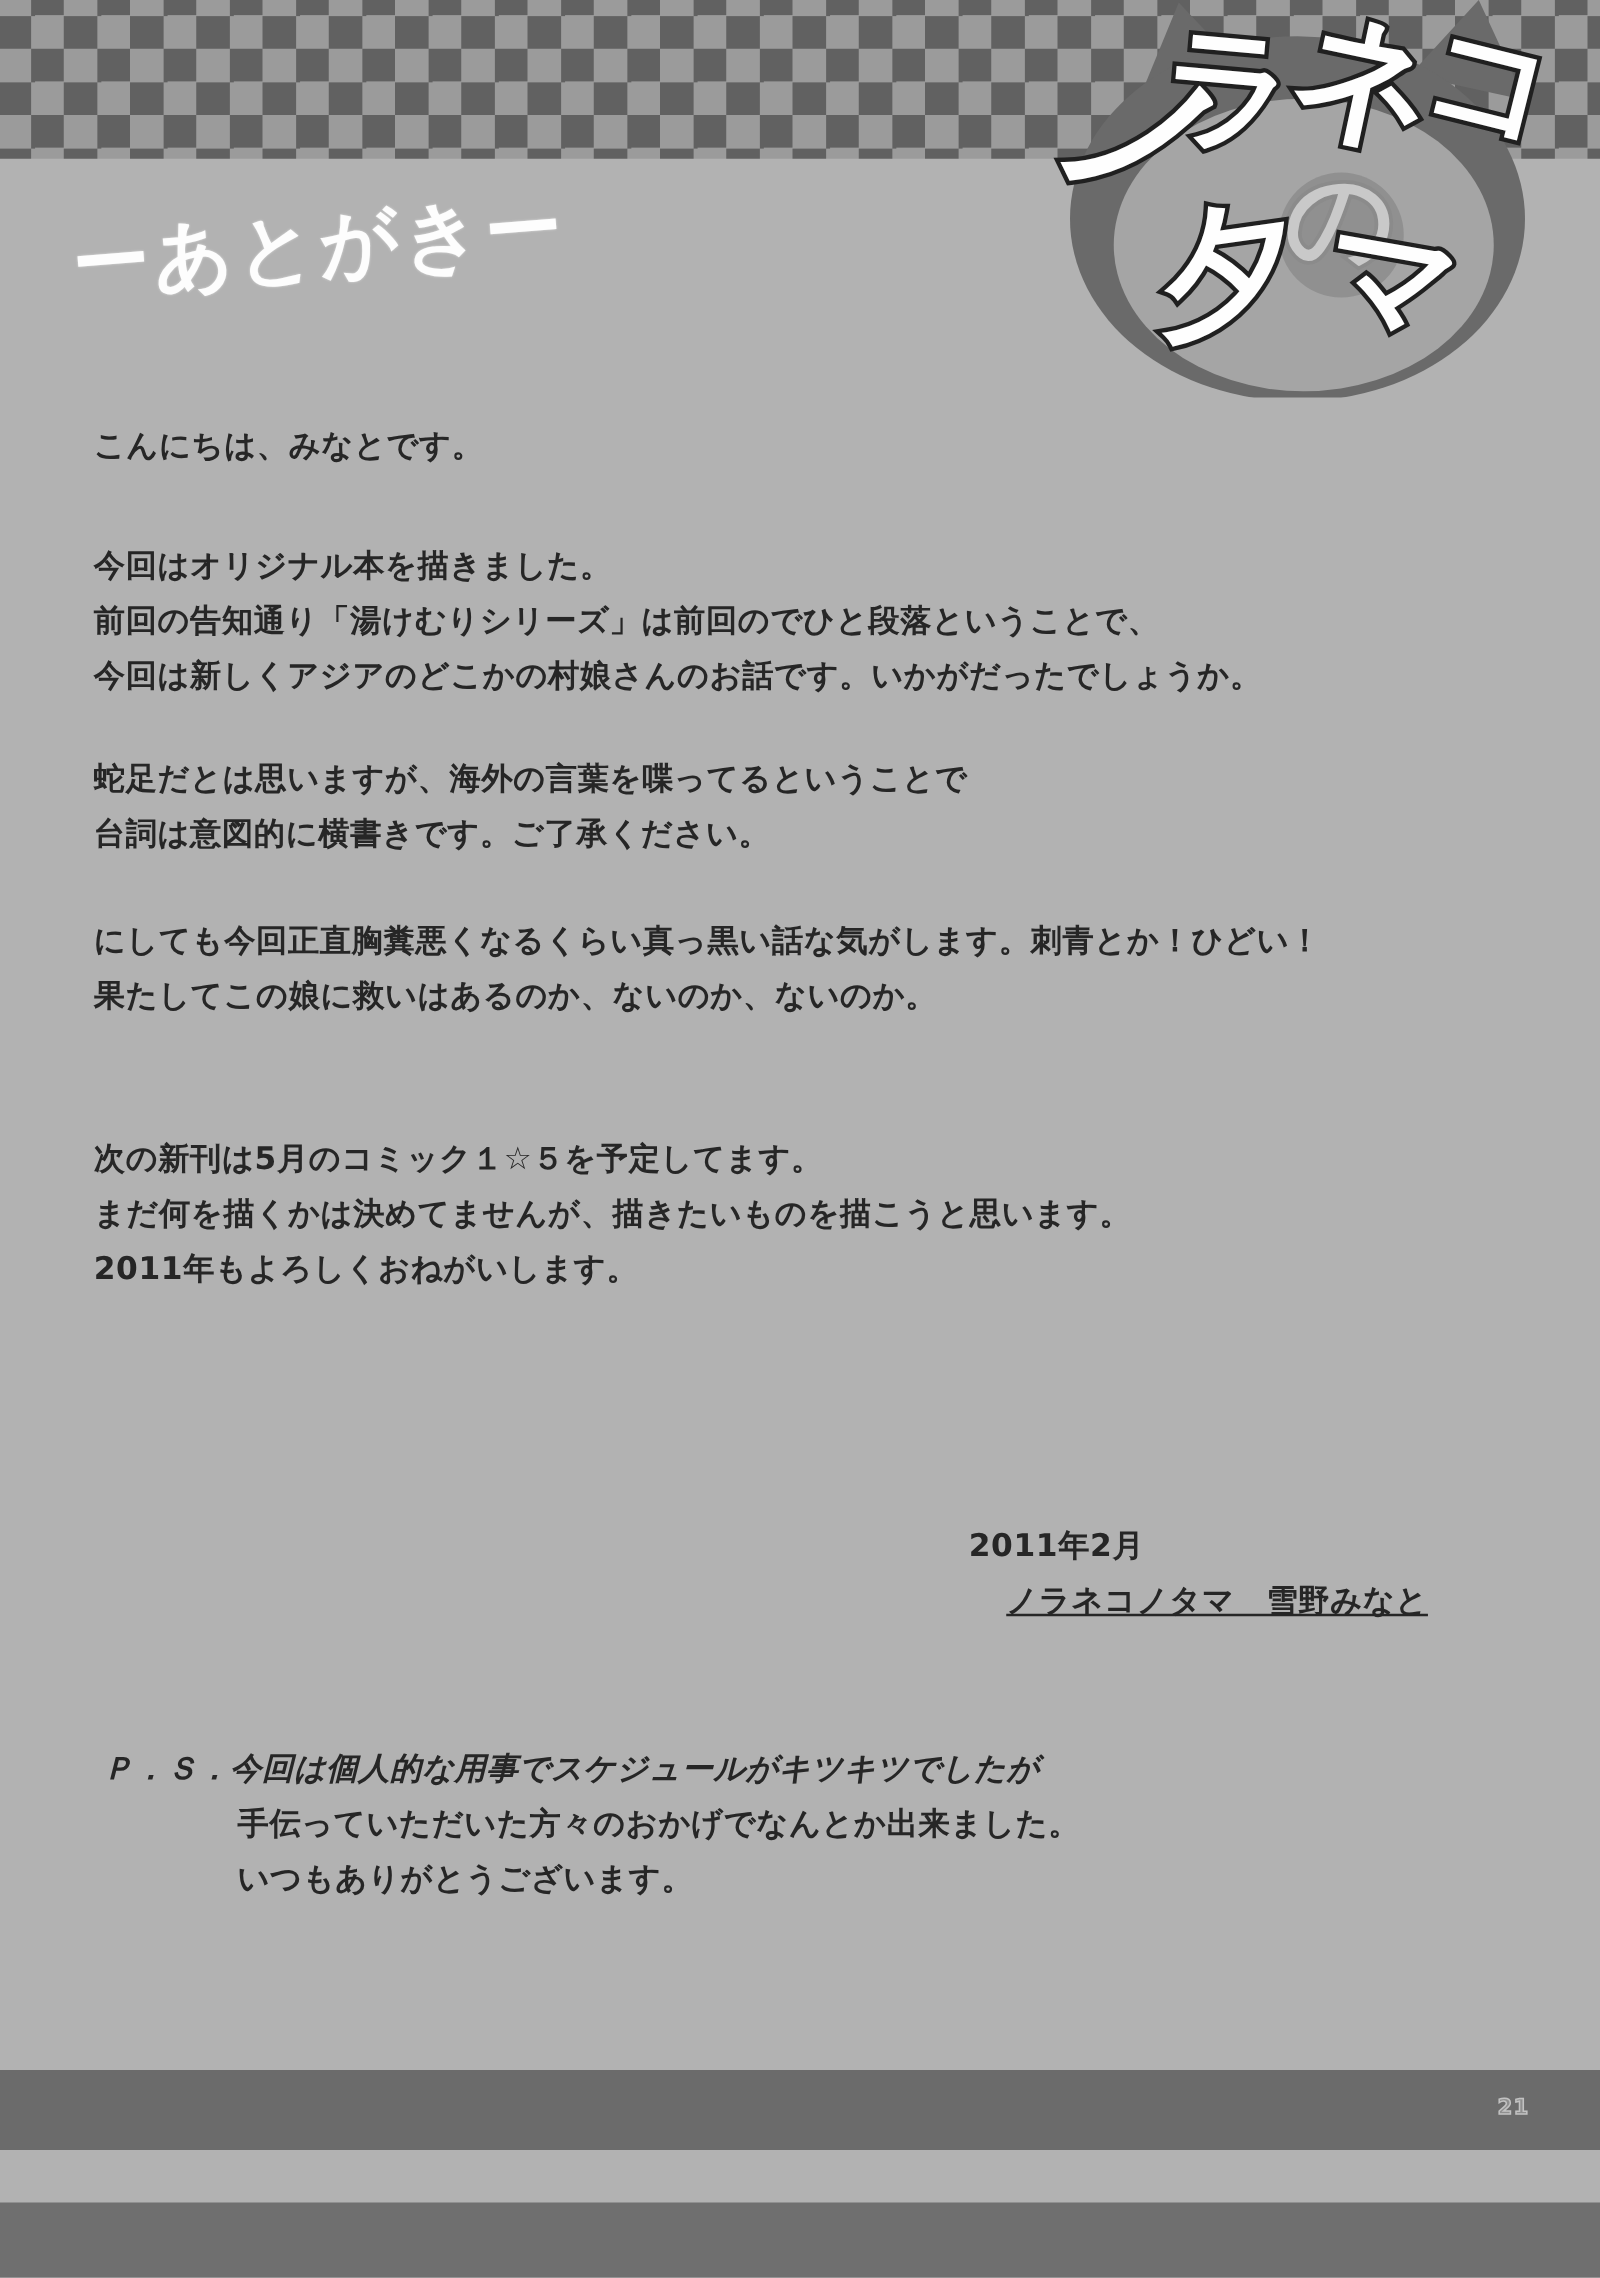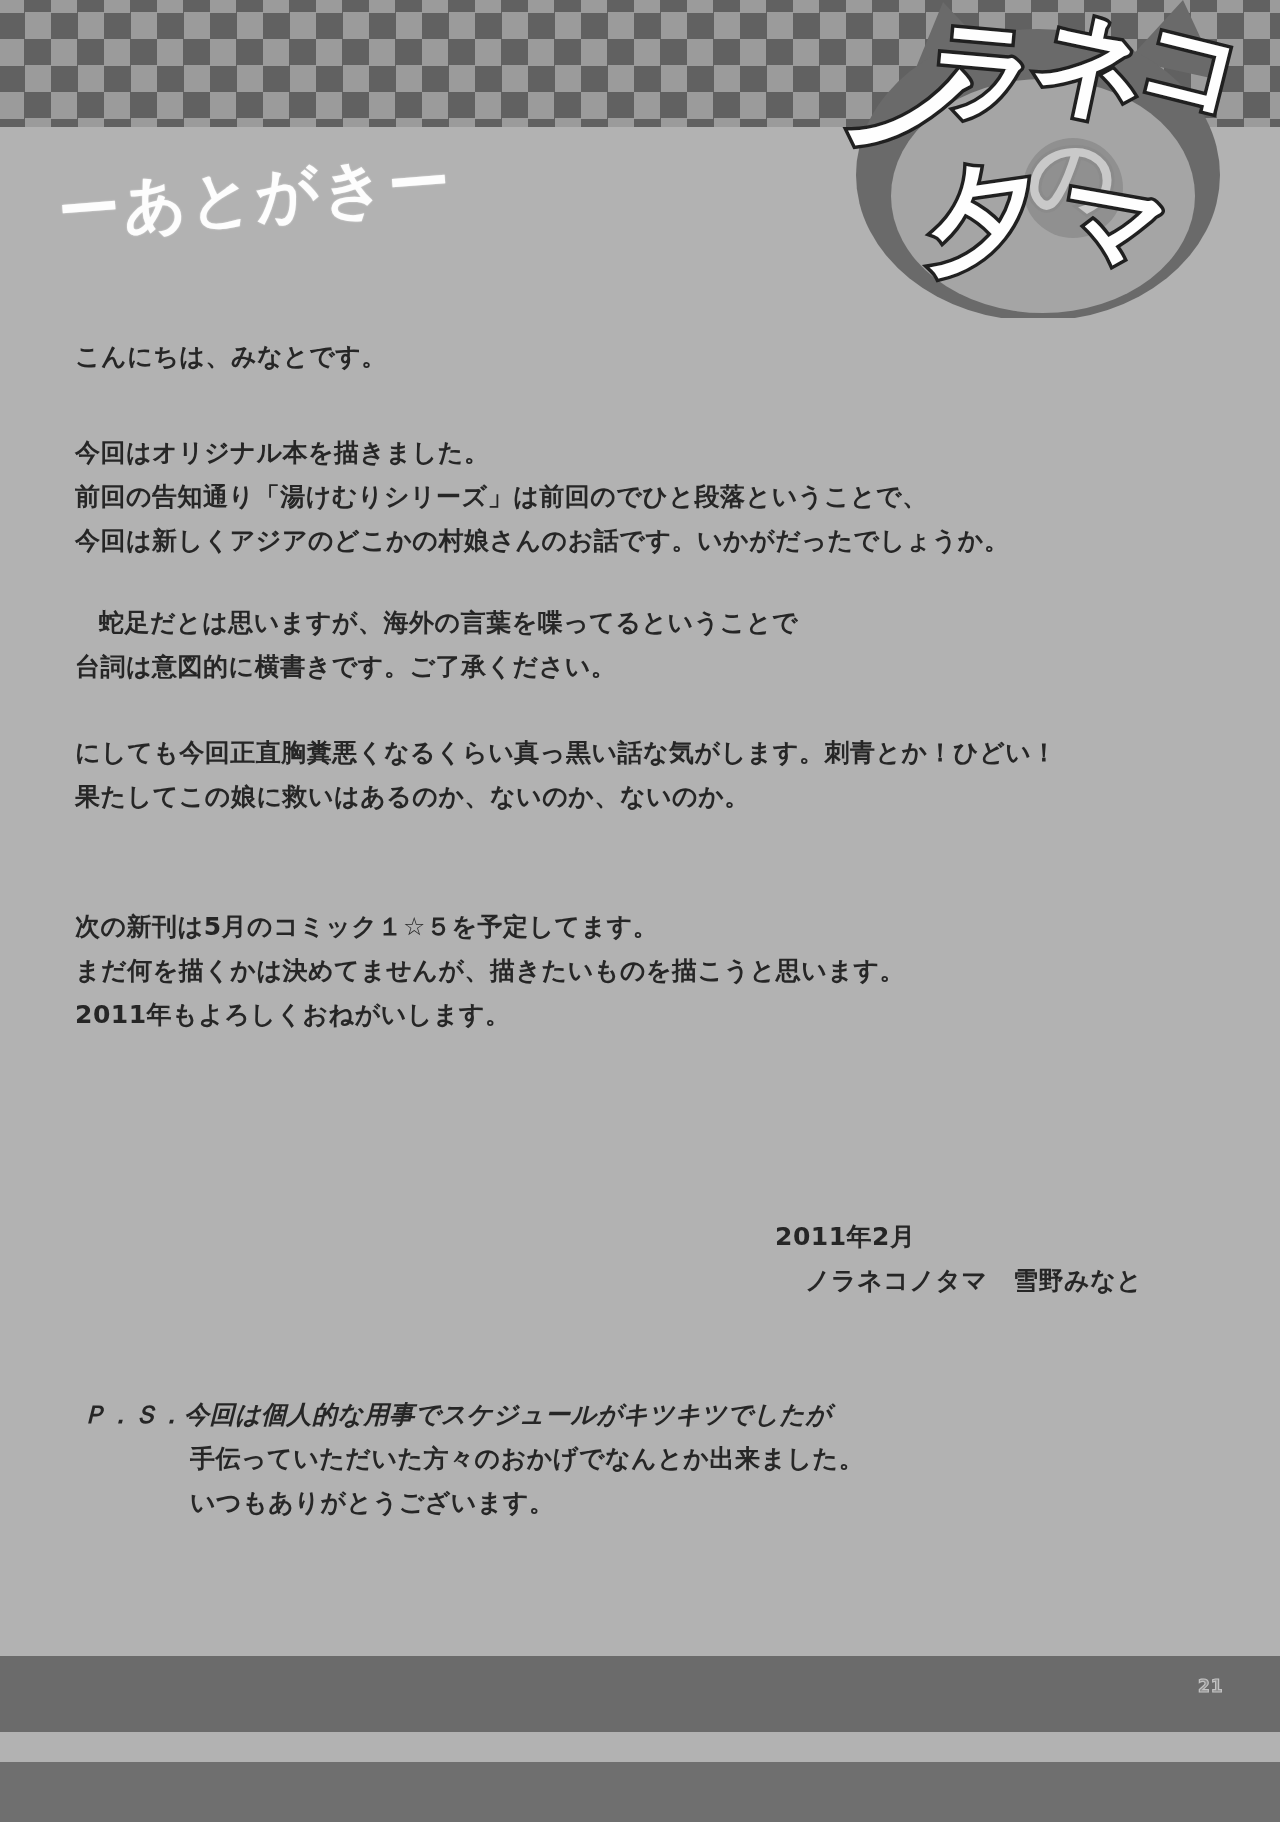--- a/index.html
+++ b/index.html
@@ -45,21 +45,21 @@
   }
   
   .bline{
     position:absolute;
     font-size:25px;font-weight:700;
     color:#262626;
     white-space:nowrap;
     letter-spacing:0.5px;
   }
   
-  .footer-band{position:absolute;left:0;top:1656px;width:1280px;height:76px;background:#6b6b6b;}
+  .footer-band{position:absolute;left:0;top:1656px;width:1280px;height:64px;background:#6b6b6b;}
   .page-num{
     position:absolute;left:1198px;top:20px;
     font-size:17px;font-weight:700;
     color:#8f8f8f;
     -webkit-text-stroke:1.2px #c2c2c2;
     letter-spacing:1px;
   }
   .bottom-band{position:absolute;left:0;top:1762px;width:1280px;height:60px;background:#6f6f6f;}
 </style>
 </head>
@@ -87,32 +87,32 @@
     <span class="logo-char" style="left:96px;top:162px;font-size:112px;transform:rotate(-8deg);">夕</span>
     <span class="logo-char" style="left:232px;top:172px;font-size:106px;transform:rotate(10deg);">マ</span>
   </div>
 
   <div class="bline" style="left:75px;top:340px;">こんにちは、みなとです。</div>
 
   <div class="bline" style="left:75px;top:436px;">今回はオリジナル本を描きました。</div>
   <div class="bline" style="left:75px;top:480px;">前回の告知通り「湯けむりシリーズ」は前回のでひと段落ということで、</div>
   <div class="bline" style="left:75px;top:524px;">今回は新しくアジアのどこかの村娘さんのお話です。いかがだったでしょうか。</div>
 
-  <div class="bline" style="left:75px;top:606px;margin-left:24px;">蛇足だとは思いますが、海外の言葉を喋ってるということで</div>
+  <div class="bline" style="left:75px;top:606px;">蛇足だとは思いますが、海外の言葉を喋ってるということで</div>
   <div class="bline" style="left:75px;top:650px;">台詞は意図的に横書きです。ご了承ください。</div>
 
   <div class="bline" style="left:75px;top:736px;">にしても今回正直胸糞悪くなるくらい真っ黒い話な気がします。刺青とか！ひどい！</div>
   <div class="bline" style="left:75px;top:780px;">果たしてこの娘に救いはあるのか、ないのか、ないのか。</div>
 
   <div class="bline" style="left:75px;top:910px;">次の新刊は5月のコミック１☆５を予定してます。</div>
   <div class="bline" style="left:75px;top:954px;">まだ何を描くかは決めてませんが、描きたいものを描こうと思います。</div>
   <div class="bline" style="left:75px;top:998px;">2011年もよろしくおねがいします。</div>
 
   <div class="bline" style="left:775px;top:1220px;">2011年2月</div>
-  <div class="bline" style="left:805px;top:1264px;">ノラネコノタマ　雪野みなと</div>
+  <div class="bline" style="left:805px;top:1264px;text-decoration:underline;">ノラネコノタマ　雪野みなと</div>
 
   <div class="bline" style="left:82px;top:1398px;font-style:italic;">Ｐ．Ｓ．今回は個人的な用事でスケジュールがキツキツでしたが</div>
   <div class="bline" style="left:190px;top:1442px;">手伝っていただいた方々のおかげでなんとか出来ました。</div>
   <div class="bline" style="left:190px;top:1486px;">いつもありがとうございます。</div>
 
   <div class="footer-band">
     <div class="page-num">21</div>
   </div>
   <div class="bottom-band"></div>
 

